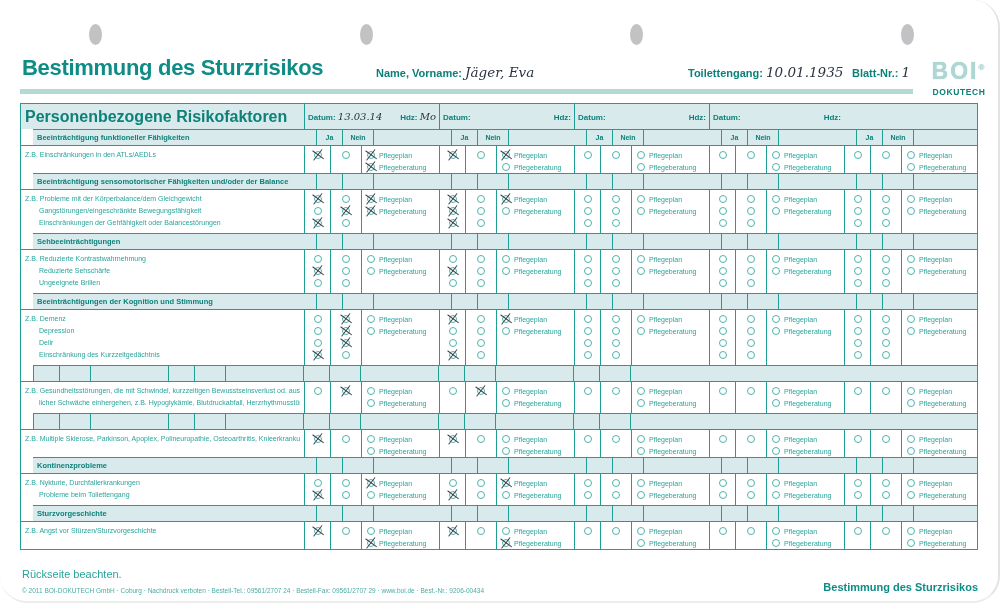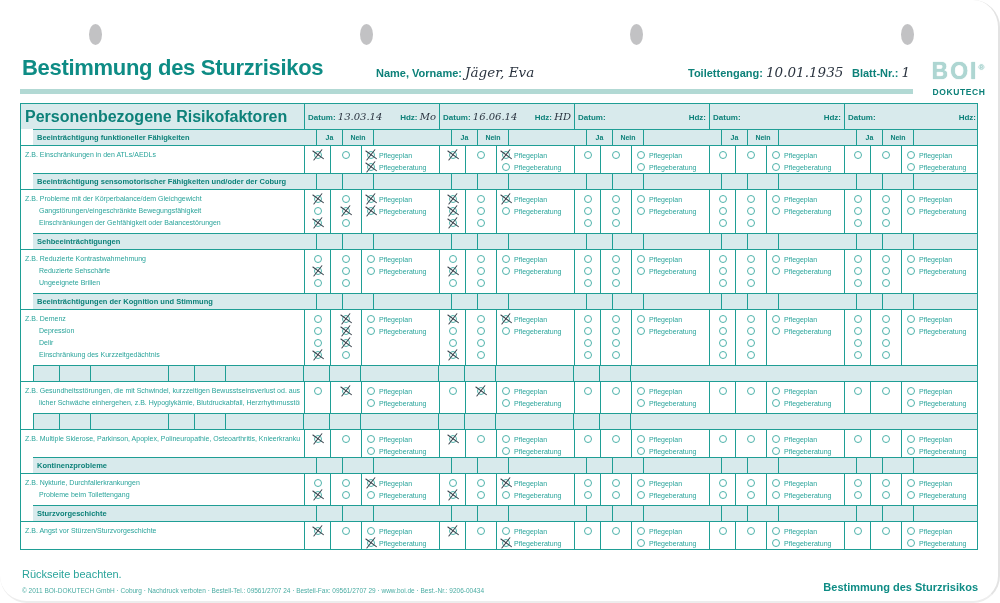--- a/index.html
+++ b/index.html
@@ -98,35 +98,31 @@
   </div>
 
   <div id="risk-table">
       <div class="trow head-row">
         <div class="lbl">Personenbezogene Risikofaktoren</div>
         <div class="grp head-grp">
           <span><span class="flabel">Datum:</span> <span class="hand">13.03.14</span></span>
           <span><span class="flabel">Hdz:</span> <span class="hand">Mo</span></span>
         </div>
         <div class="grp head-grp">
-          <span><span class="flabel">Datum:</span> <span class="hand">16.06.14</span></span>
-          <span><span class="flabel">Hdz:</span> <span class="hand">HD</span></span>
+          <span><span class="flabel">Datum:</span> <span class="hand"></span></span>
+          <span><span class="flabel">Hdz:</span> <span class="hand"></span></span>
         </div>
         <div class="grp head-grp">
           <span><span class="flabel">Datum:</span> <span class="hand"></span></span>
           <span><span class="flabel">Hdz:</span> <span class="hand"></span></span>
         </div>
         <div class="grp head-grp">
           <span><span class="flabel">Datum:</span> <span class="hand"></span></span>
           <span><span class="flabel">Hdz:</span> <span class="hand"></span></span>
         </div>
-        <div class="grp head-grp">
-          <span><span class="flabel">Datum:</span> <span class="hand"></span></span>
-          <span><span class="flabel">Hdz:</span> <span class="hand"></span></span>
-        </div>
       </div>
       <div class="trow sec-row">
         <div class="lbl">Beeinträchtigung funktioneller Fähigkeiten</div>
         <div class="grp">
           <div class="cja">
             <span class="janein">Ja</span>
           </div>
           <div class="cnein">
             <span class="janein">Nein</span>
           </div>
@@ -278,21 +274,21 @@
               <span>Pflegeplan</span>
             </div>
             <div class="aline">
               <span class="mk"></span>
               <span>Pflegeberatung</span>
             </div>
           </div>
         </div>
       </div>
       <div class="trow sec-row">
-        <div class="lbl">Beeinträchtigung sensomotorischer Fähigkeiten und/oder der Coburg</div>
+        <div class="lbl">Beeinträchtigung sensomotorischer Fähigkeiten und/oder der Balance</div>
         <div class="grp">
           <div class="cja"></div>
           <div class="cnein"></div>
           <div class="cact"></div>
         </div>
         <div class="grp">
           <div class="cja"></div>
           <div class="cnein"></div>
           <div class="cact"></div>
         </div>

